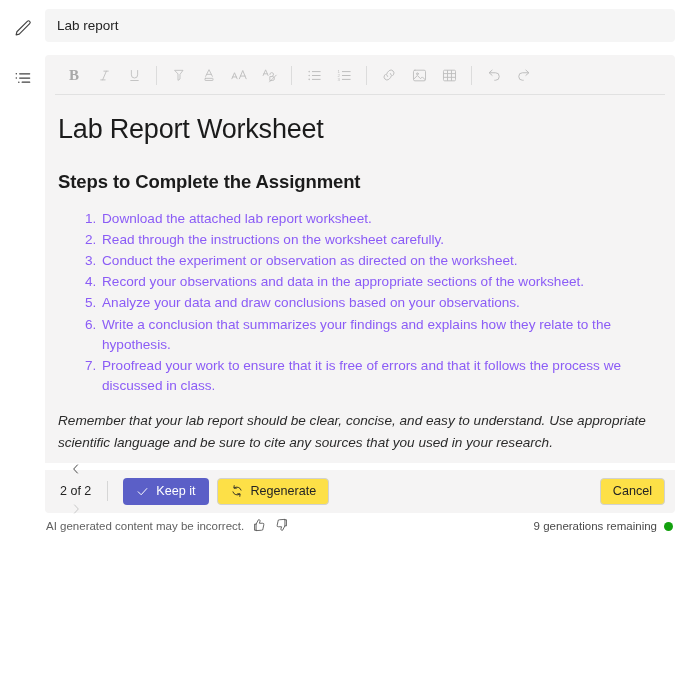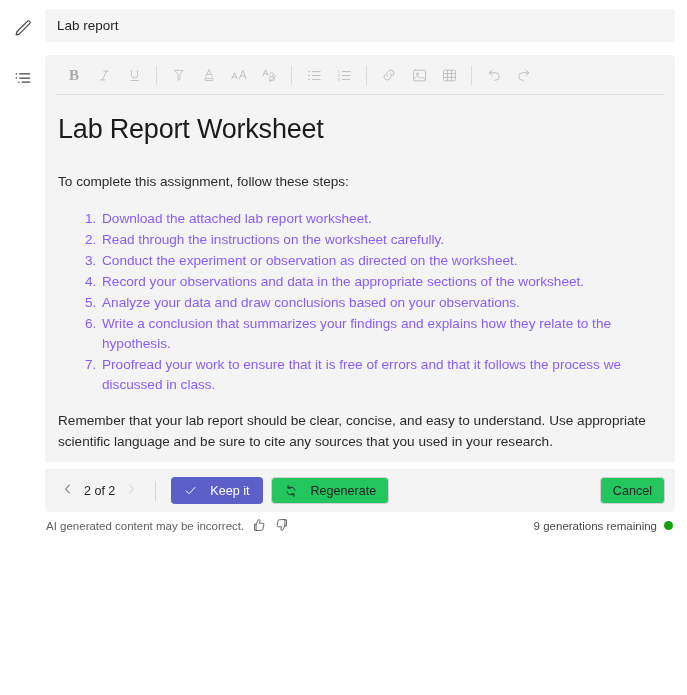--- a/index.html
+++ b/index.html
@@ -161,39 +161,40 @@
   }
   .doc .gap-after { margin-bottom: 16px; }
   .doc ol {
     margin: 16px 0 14px 0;
     padding-left: 42px;
     font-size: 13.6px;
     line-height: 1.48;
     color: #8b5cf6;
   }
   .doc ol li { margin-bottom: 1px; padding-left: 2px; }
-  .tight { margin-bottom: 0; }
+  .tight { margin-bottom: 0; font-style: italic; }
 
   
   .actionbar {
     flex: 0 0 auto;
     height: 43px;
     background: #F5F4F4;
     border-radius: 0 0 4px 4px;
     margin-top: 7px;
     display: flex;
     align-items: center;
     padding: 0 10px 0 12px;
     gap: 8px;
   }
   .pager {
     display: flex;
     align-items: center;
     gap: 2px;
     color: #424242;
+    flex-direction: column;
   }
   .chev {
     width: 22px; height: 22px;
     display: flex; align-items: center; justify-content: center;
     cursor: pointer;
     color: #3b3b3b;
   }
   .chev.disabled { color: #C4C4C4; cursor: default; }
   .pager-label {
     font-size: 12.5px;
@@ -204,34 +205,34 @@
   .bar-sep {
     width: 1px; height: 20px;
     background: #D6D6D6;
     margin: 0 7px 0 5px;
   }
   .btn {
     height: 27px;
     border-radius: 4px;
     display: inline-flex;
     align-items: center;
-    gap: 13px;
+    gap: 7px;
     padding: 0 12px;
     font-size: 12.6px;
     font-family: "Liberation Sans", sans-serif;
     cursor: pointer;
     white-space: nowrap;
     border: 1px solid transparent;
   }
   .btn-primary {
     background: #5B5FC7;
     color: #ffffff;
   }
   .btn-secondary {
-    background: #22c55e;
+    background: #fde047;
     color: #242424;
     border: 1px solid #D1D1D1;
   }
   .btn svg { display: block; flex: 0 0 auto; }
   .spacer { flex: 1 1 auto; }
 
   
   .footer {
     flex: 0 0 auto;
     height: 27px;
@@ -432,21 +433,21 @@
               <path d="M18 9h-8a5 5 0 0 0 0 10h1"></path>
               <polyline points="14.5,5.5 18.5,9 14.5,12.5"></polyline>
             </svg>
           </span>
         </div>
 
       </div>
 
       <div class="doc">
         <h1>Lab Report Worksheet</h1>
-        <p class="gap-after">To complete this assignment, follow these steps:</p>
+        <h2>Steps to Complete the Assignment</h2>
         <ol>
           <li>Download the attached lab report worksheet.</li>
           <li>Read through the instructions on the worksheet carefully.</li>
           <li>Conduct the experiment or observation as directed on the worksheet.</li>
           <li>Record your observations and data in the appropriate sections of the worksheet.</li>
           <li>Analyze your data and draw conclusions based on your observations.</li>
           <li>Write a conclusion that summarizes your findings and explains how they relate to the hypothesis.</li>
           <li>Proofread your work to ensure that it is free of errors and that it follows the process we discussed in class.</li>
         </ol>
         <p class="tight">Remember that your lab report should be clear, concise, and easy to understand. Use appropriate scientific language and be sure to cite any sources that you used in your research.</p>

